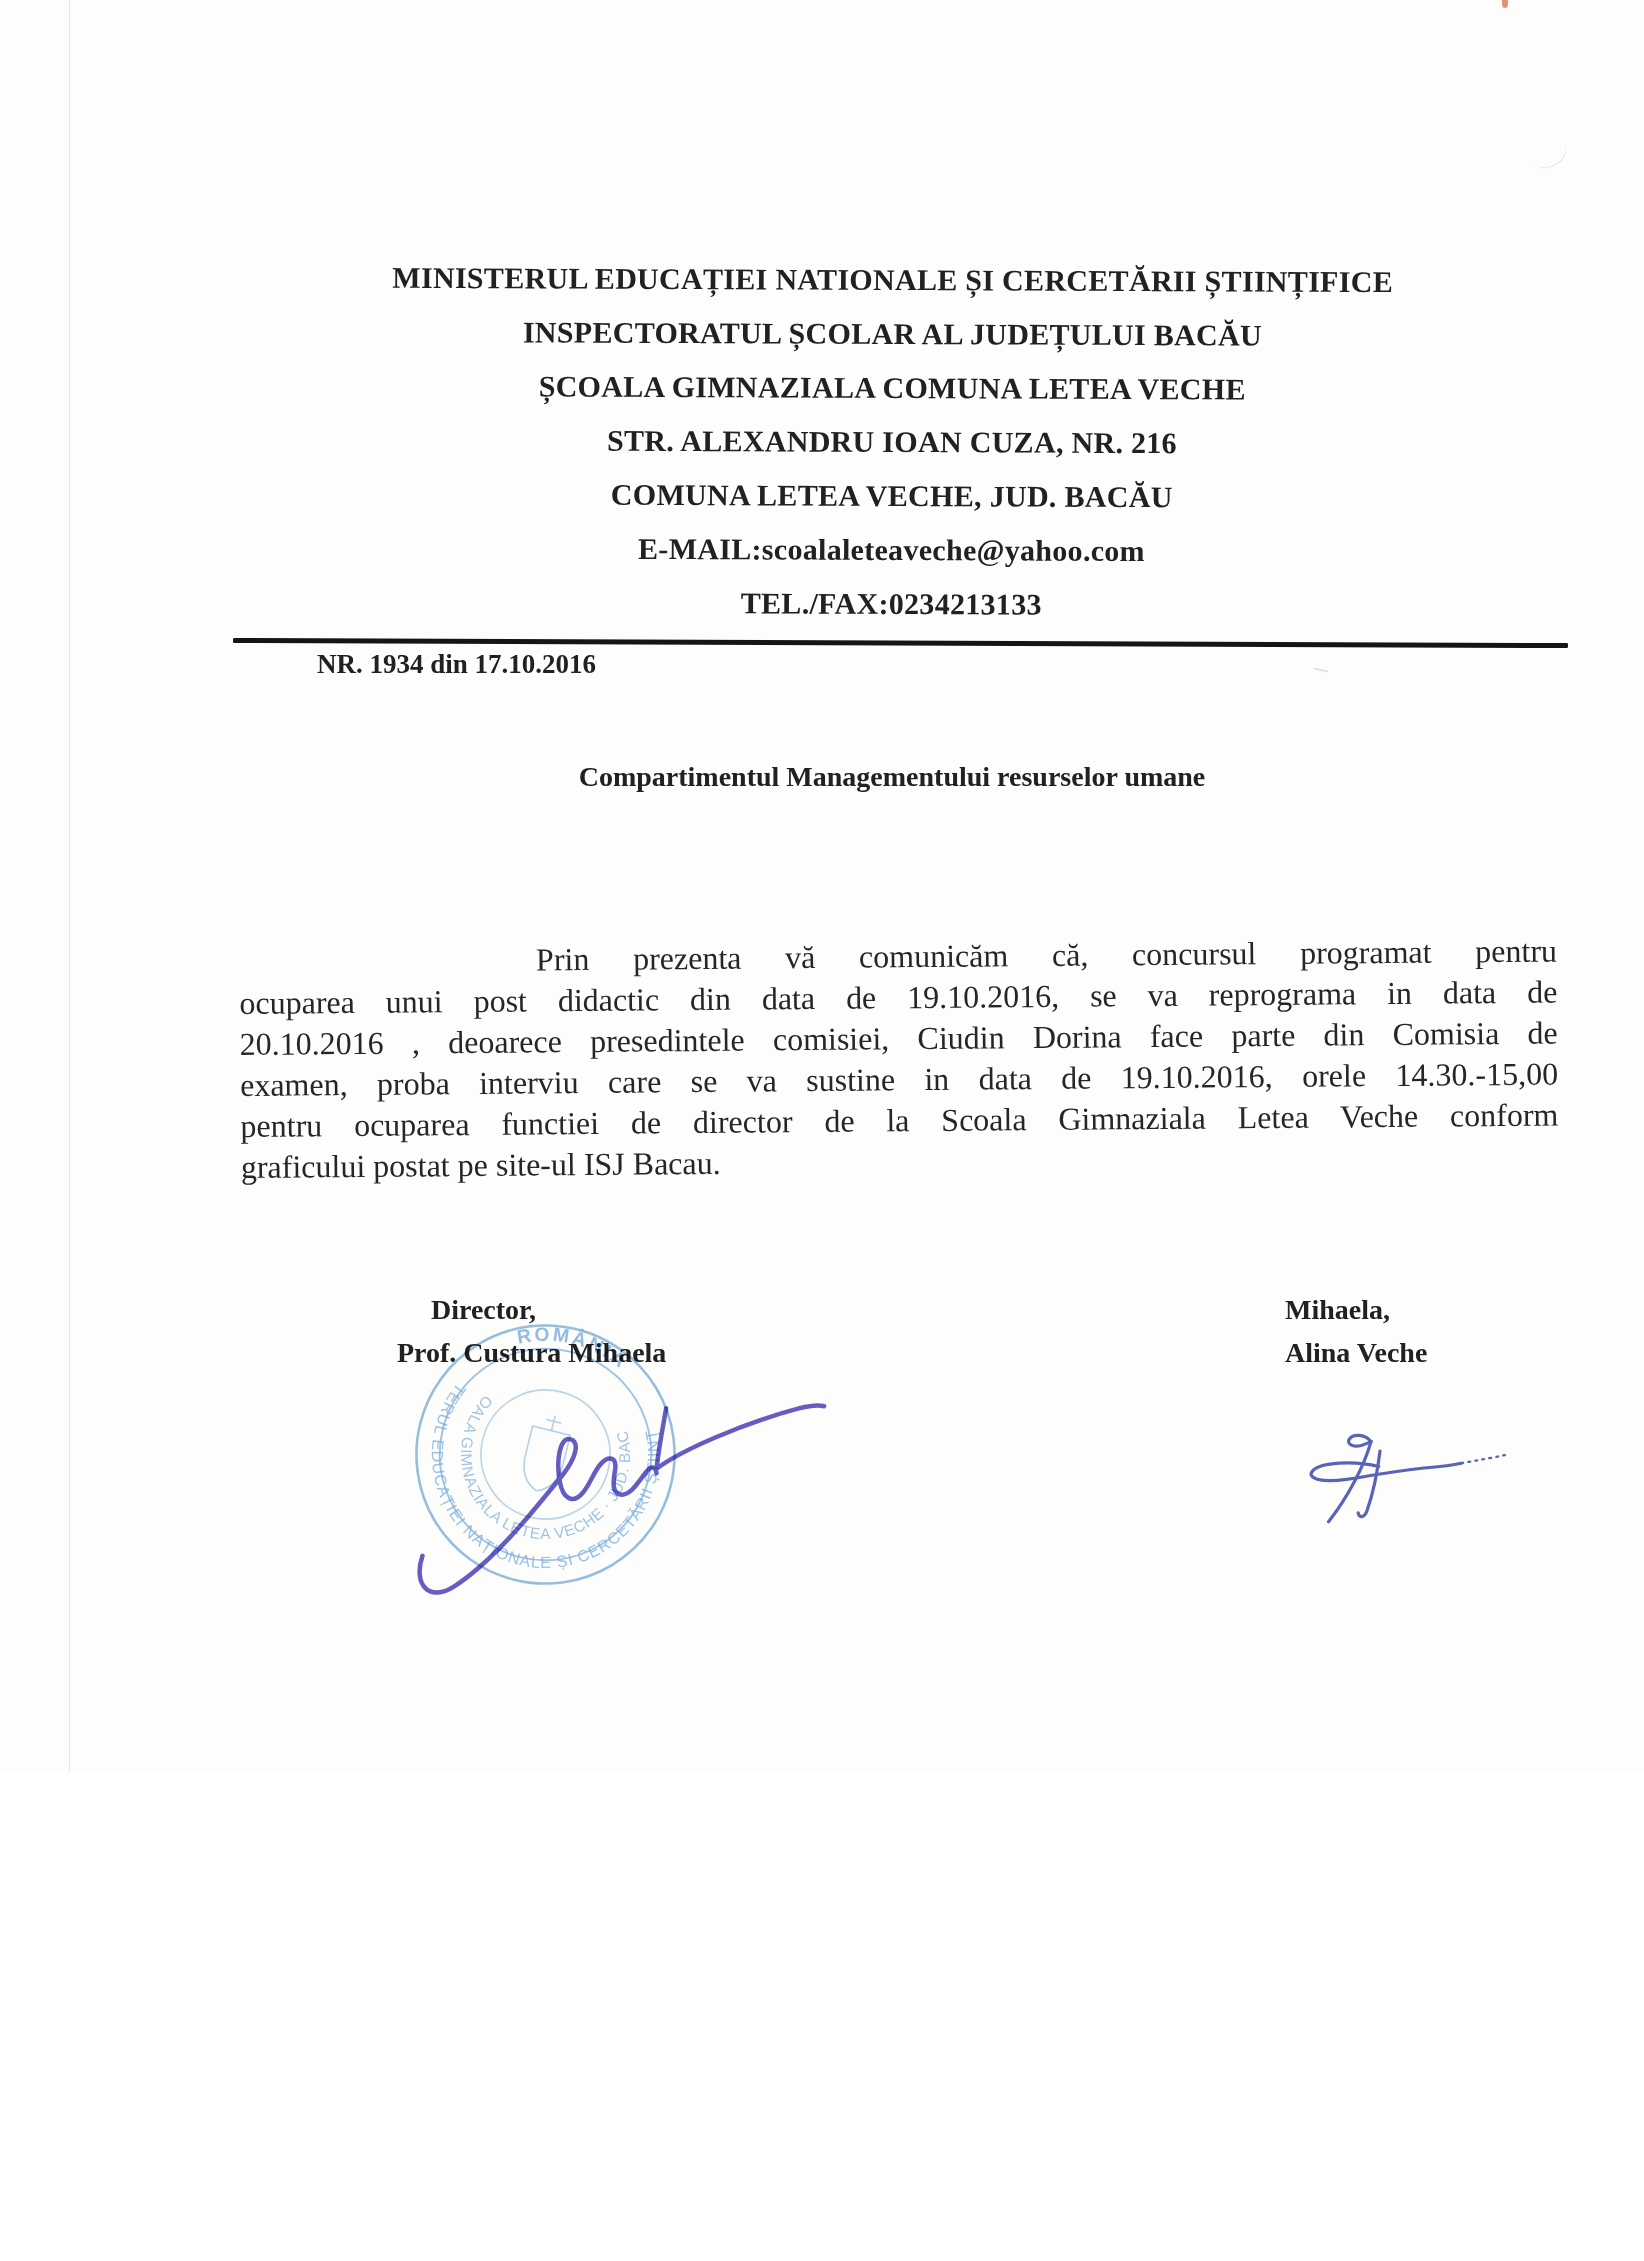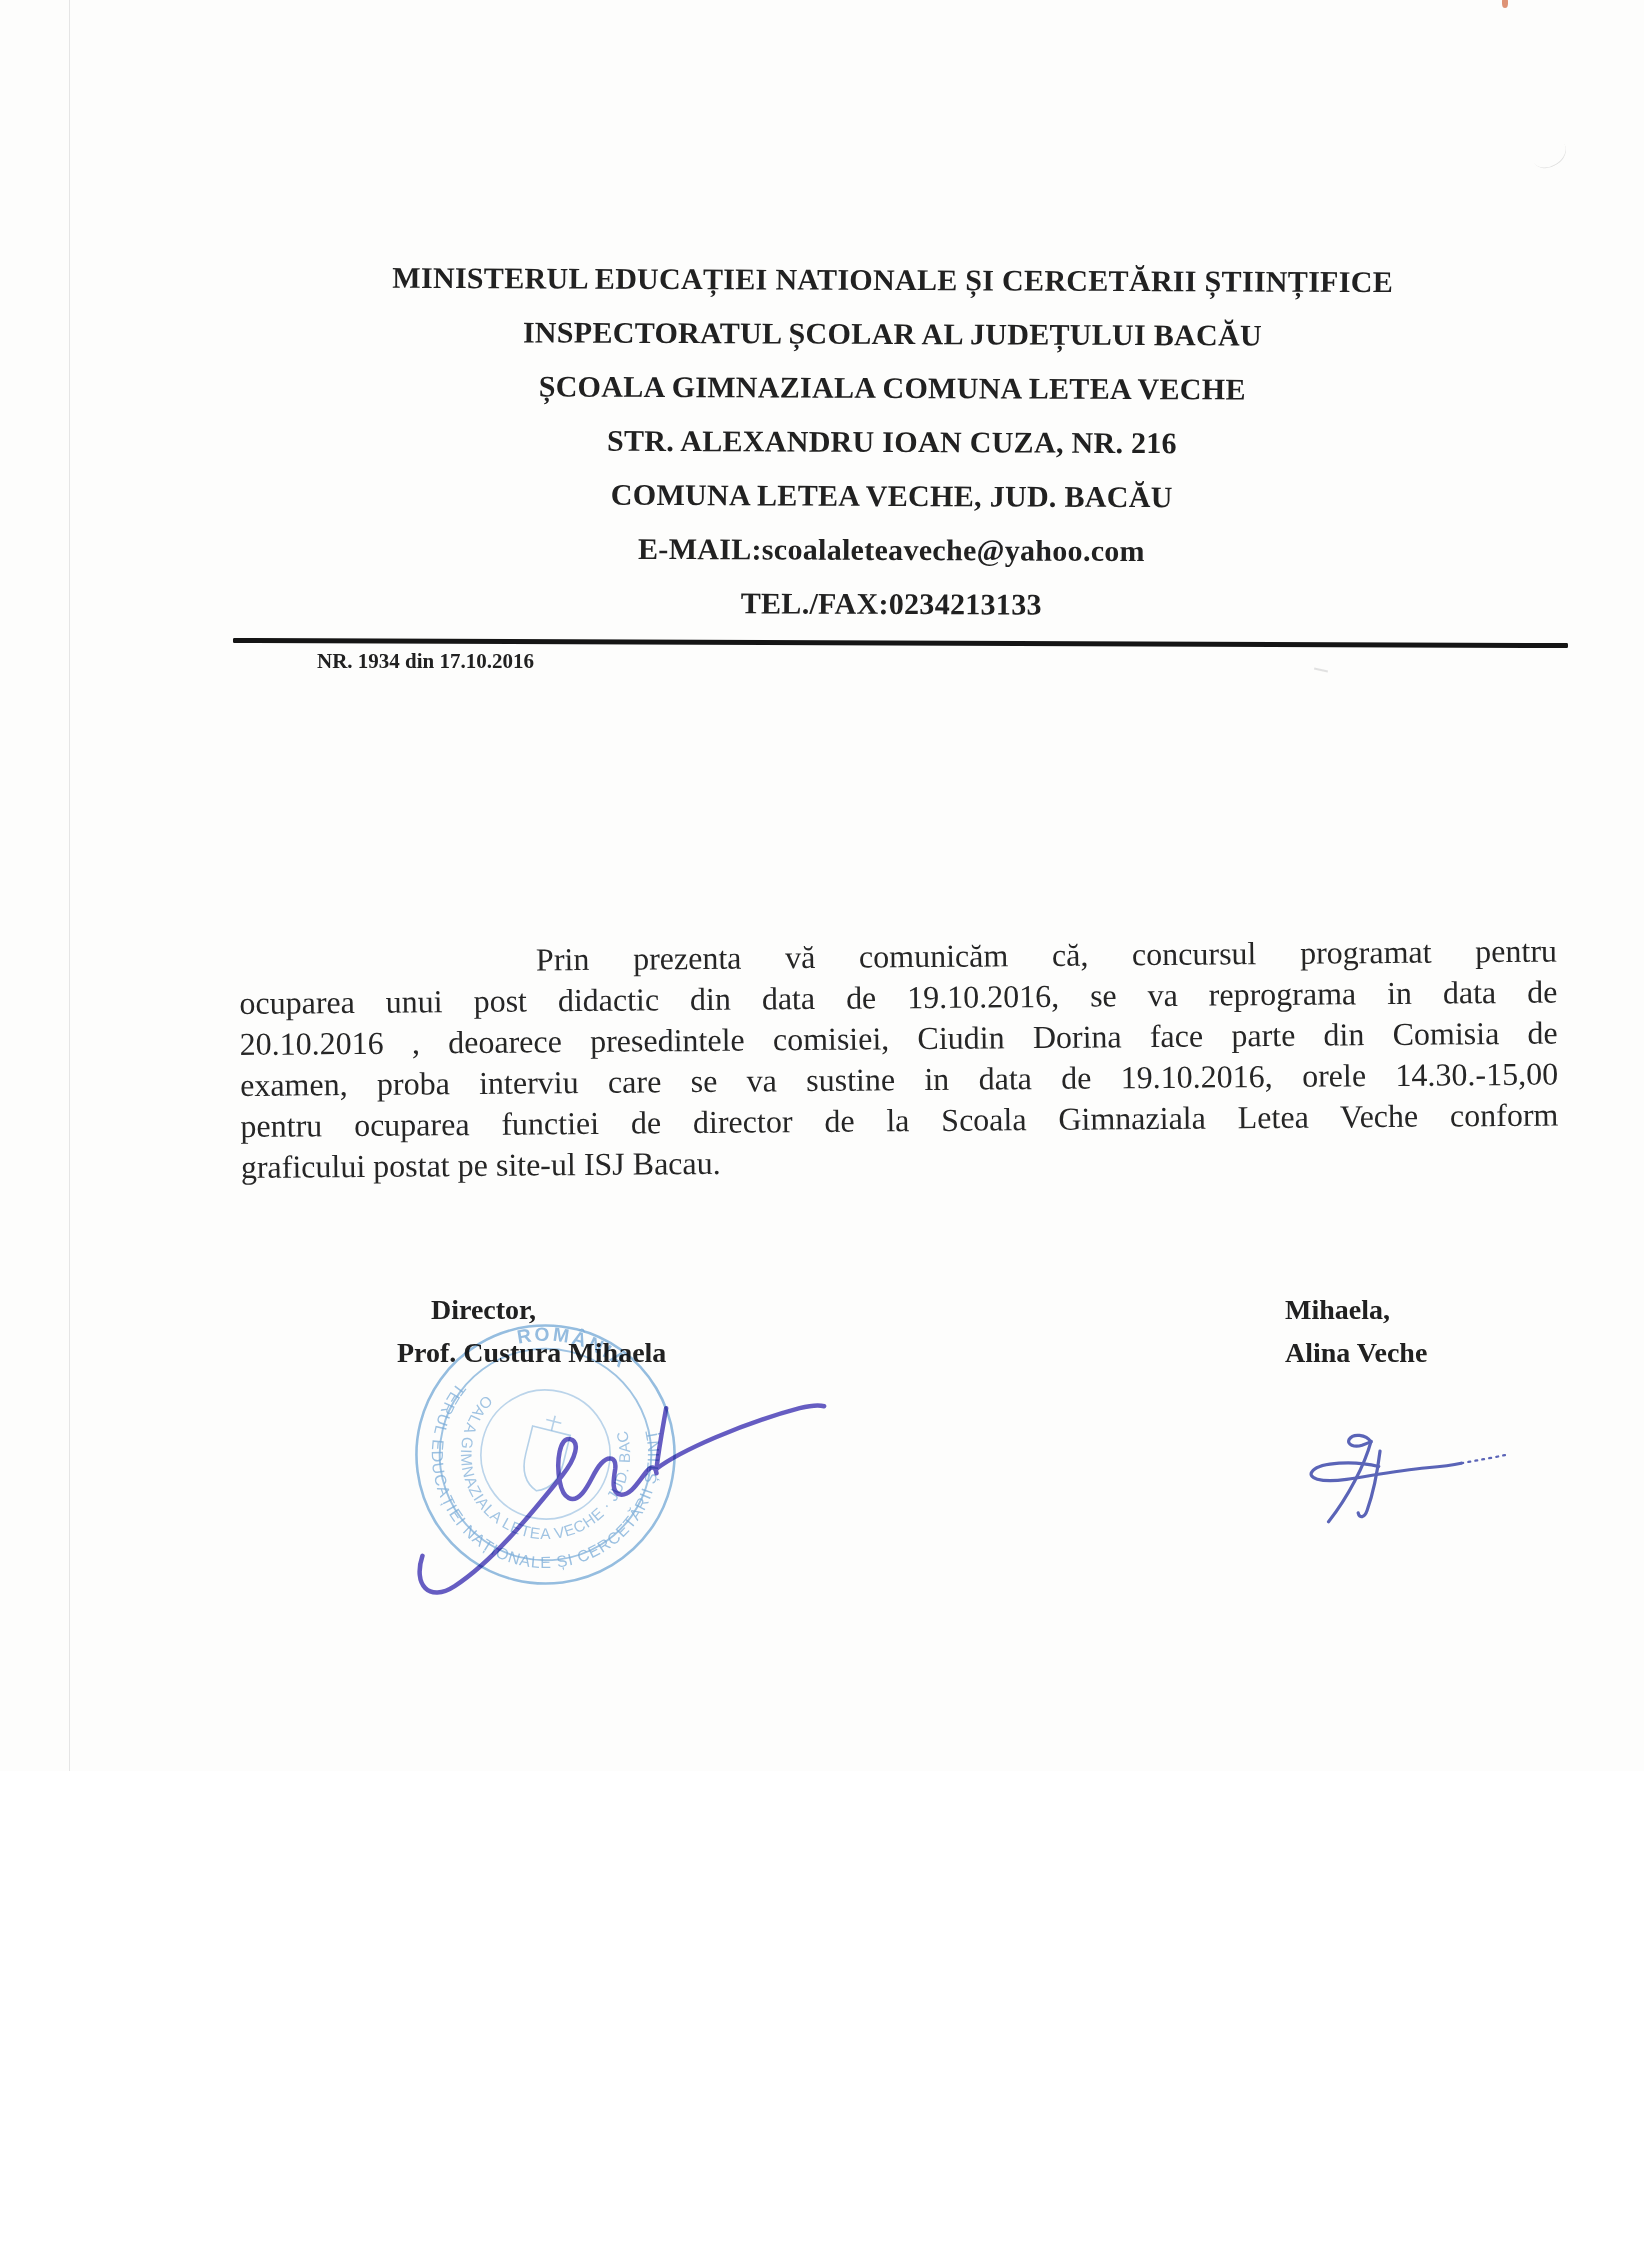--- a/index.html
+++ b/index.html
@@ -41,21 +41,21 @@
   }
 
   .rule {
     position: absolute; left: 233px; top: 638px; width: 1335px; height: 4.5px;
     background: #151515; transform: rotate(0.22deg); transform-origin: left center;
     border-radius: 1.3px;
   }
 
   .reg {
     position: absolute; left: 317px; top: 649px;
-    font-weight: bold; font-size: 21px;
+    font-weight: bold; font-size: 27px;
   }
 
   .addressee {
     position: absolute; top: 760px; left: 140px; width: 1504px;
     text-align: center; font-weight: bold;
   }
   .addressee .a1 { font-size: 29px; line-height: 33px; }
   .addressee .a2 { font-size: 29px; line-height: 33px; }
   .addressee .a3 { font-size: 28px; line-height: 33px; }
 
@@ -102,20 +102,21 @@
     <div>COMUNA LETEA VECHE, JUD. BACĂU</div>
     <div>E-MAIL:scoalaleteaveche@yahoo.com</div>
     <div>TEL./FAX:0234213133</div>
   </header>
 
   <div class="rule"></div>
 
   <div class="reg">NR. 1934 din 17.10.2016</div>
 
   <div class="addressee">
+    <div class="a3">Compartimentul Managementului resurselor umane</div>
   </div>
 
   <div class="body-par">
     <div class="bline first">Prin prezenta vă comunicăm că, concursul programat pentru</div>
     <div class="bline">ocuparea unui post didactic din data de 19.10.2016, se va reprograma in data de</div>
     <div class="bline">20.10.2016 , deoarece presedintele comisiei, Ciudin Dorina face parte din Comisia de</div>
     <div class="bline">examen, proba interviu care se va sustine in data de 19.10.2016, orele 14.30.-15,00</div>
     <div class="bline">pentru ocuparea functiei de director de la Scoala Gimnaziala Letea Veche conform</div>
     <div class="bline last">graficului postat pe site-ul ISJ Bacau.</div>
   </div>

